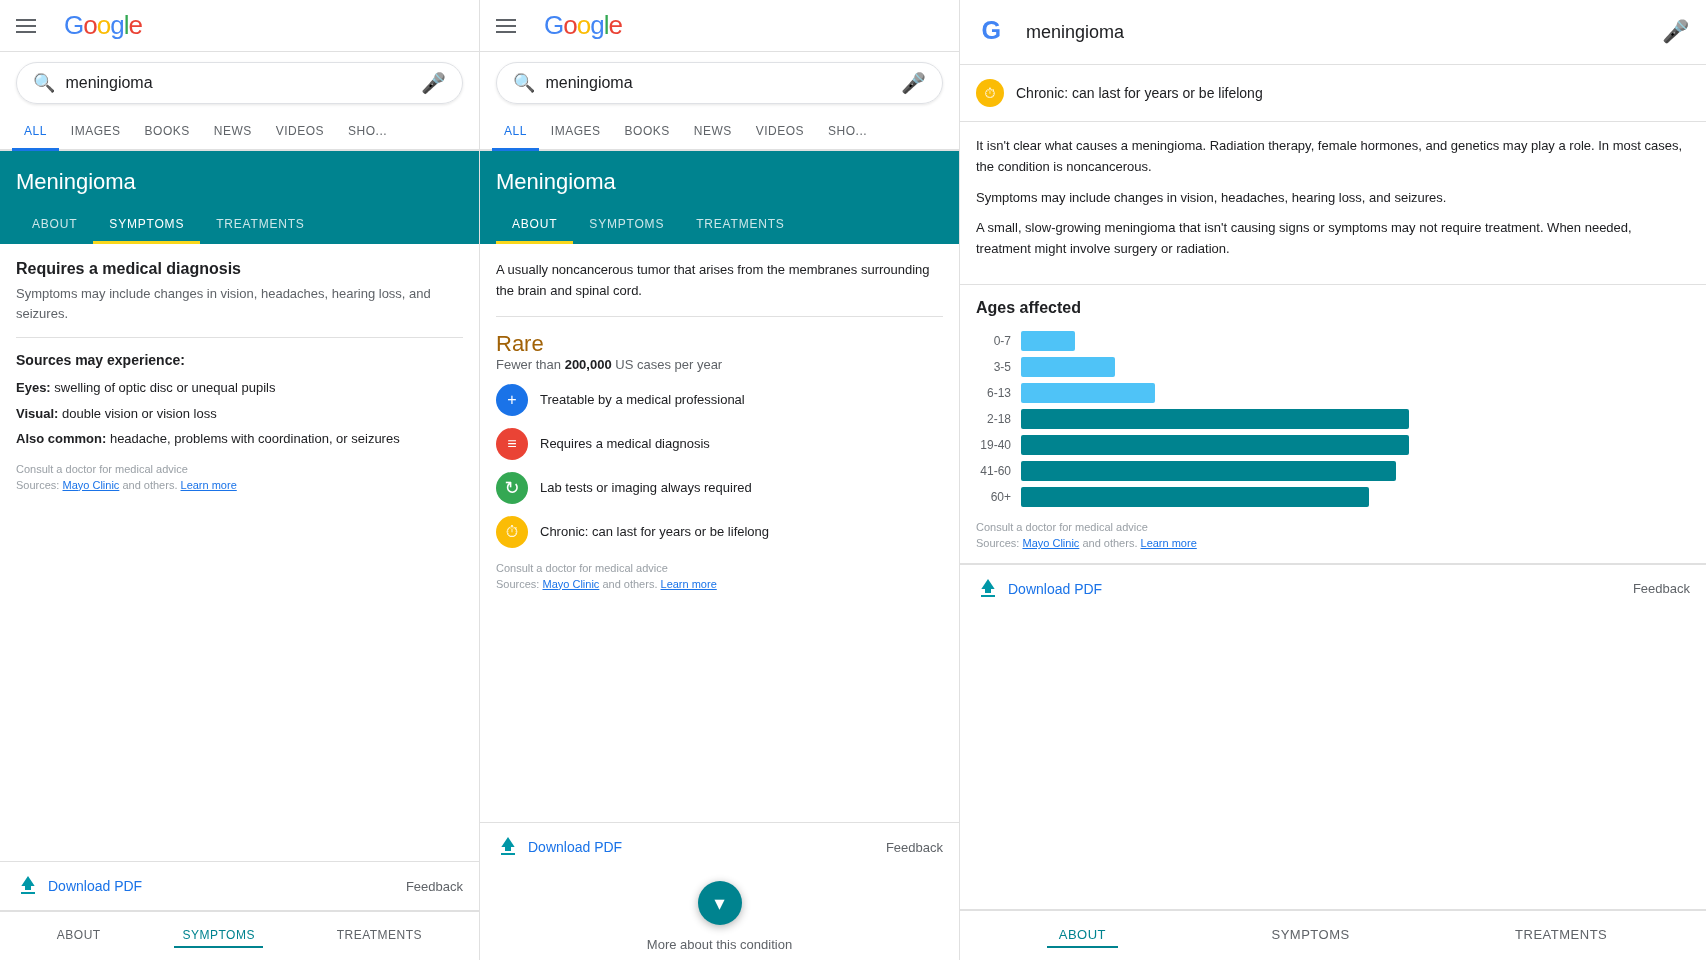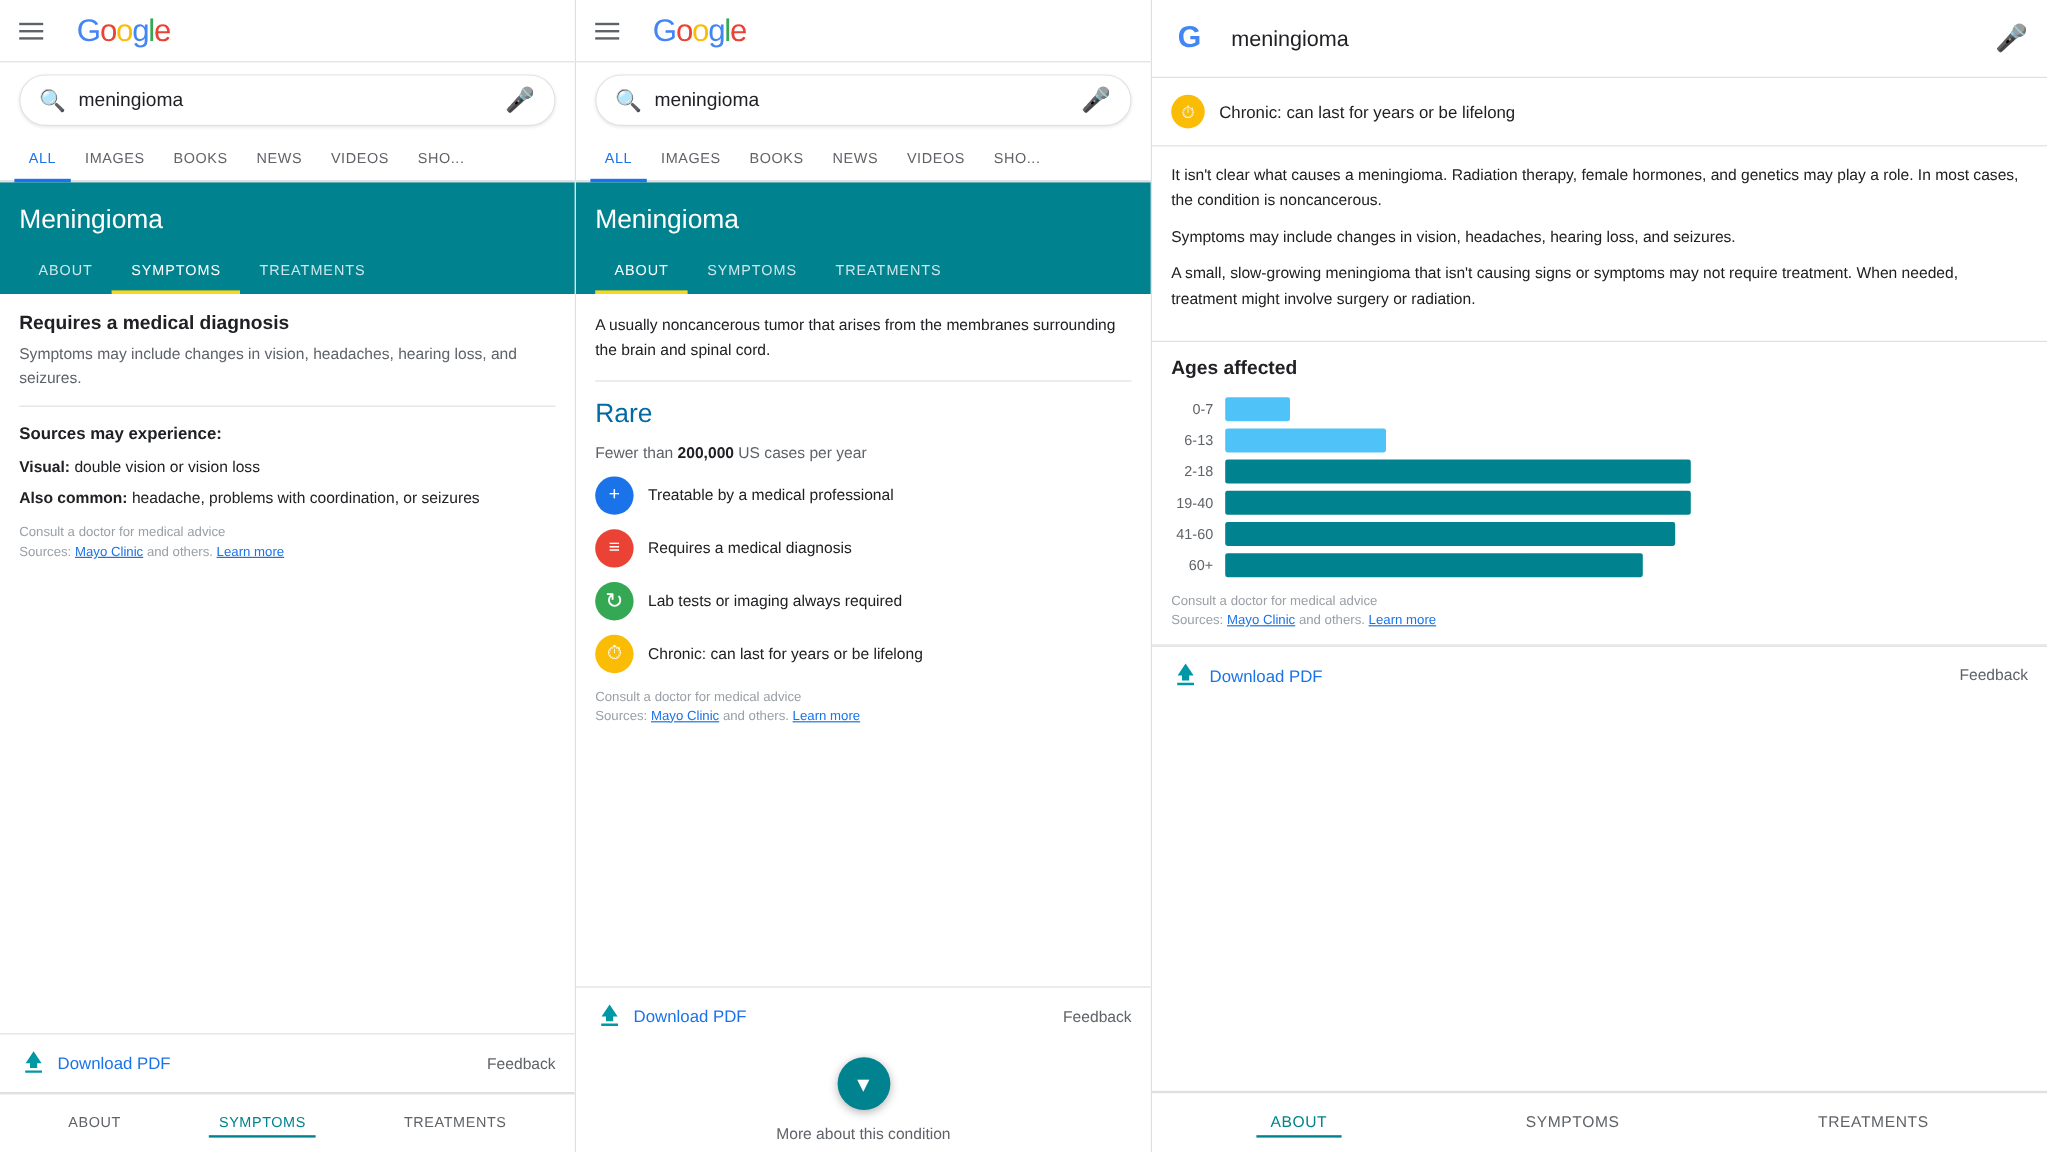--- a/index.html
+++ b/index.html
@@ -237,22 +237,22 @@
       line-height: 1.6;
       margin-bottom: 14px;
     }
 
     .rare-section {
       margin-bottom: 12px;
     }
     .rare-title {
       font-size: 22px;
       font-weight: 400;
-      color: #0369a1;
-      margin-bottom: 12px;
+      color: #a16207;
+      margin-bottom: 0;
     }
     .rare-subtitle {
       font-size: 13px;
       color: #5f6368;
     }
     .rare-subtitle strong {
       font-weight: 700;
       color: #202124;
     }
 
@@ -448,20 +448,23 @@
   </div>
 
   <div class="content">
     <div class="diagnosis-title">Requires a medical diagnosis</div>
     <div class="diagnosis-text">Symptoms may include changes in vision, headaches, hearing loss, and seizures.</div>
 
     <hr class="divider">
 
     <div class="section-subtitle">Sources may experience:</div>
 
+    <div class="symptom-item">
+      <strong>Eyes:</strong> swelling of optic disc or unequal pupils
+    </div>
     <div class="symptom-item">
       <strong>Visual:</strong> double vision or vision loss
     </div>
     <div class="symptom-item">
       <strong>Also common:</strong> headache, problems with coordination, or seizures
     </div>
 
     <div class="consult-text">Consult a doctor for medical advice</div>
     <div class="sources-text">
       <span>Sources:</span>
@@ -612,20 +615,26 @@
       <div class="desc-para">A small, slow-growing meningioma that isn't causing signs or symptoms may not require treatment. When needed, treatment might involve surgery or radiation.</div>
     </div>
 
     <div class="ages-section">
       <div class="ages-title">Ages affected</div>
       <div class="bar-chart">
         <div class="bar-row">
           <div class="bar-label">0-7</div>
           <div class="bar-bg">
             <div class="bar-fill" style="width:8%;"></div>
+          </div>
+        </div>
+        <div class="bar-row">
+          <div class="bar-label">3-5</div>
+          <div class="bar-bg">
+            <div class="bar-fill" style="width:14%;"></div>
           </div>
         </div>
         <div class="bar-row">
           <div class="bar-label">6-13</div>
           <div class="bar-bg">
             <div class="bar-fill" style="width:20%;"></div>
           </div>
         </div>
         <div class="bar-row">
           <div class="bar-label">2-18</div>

